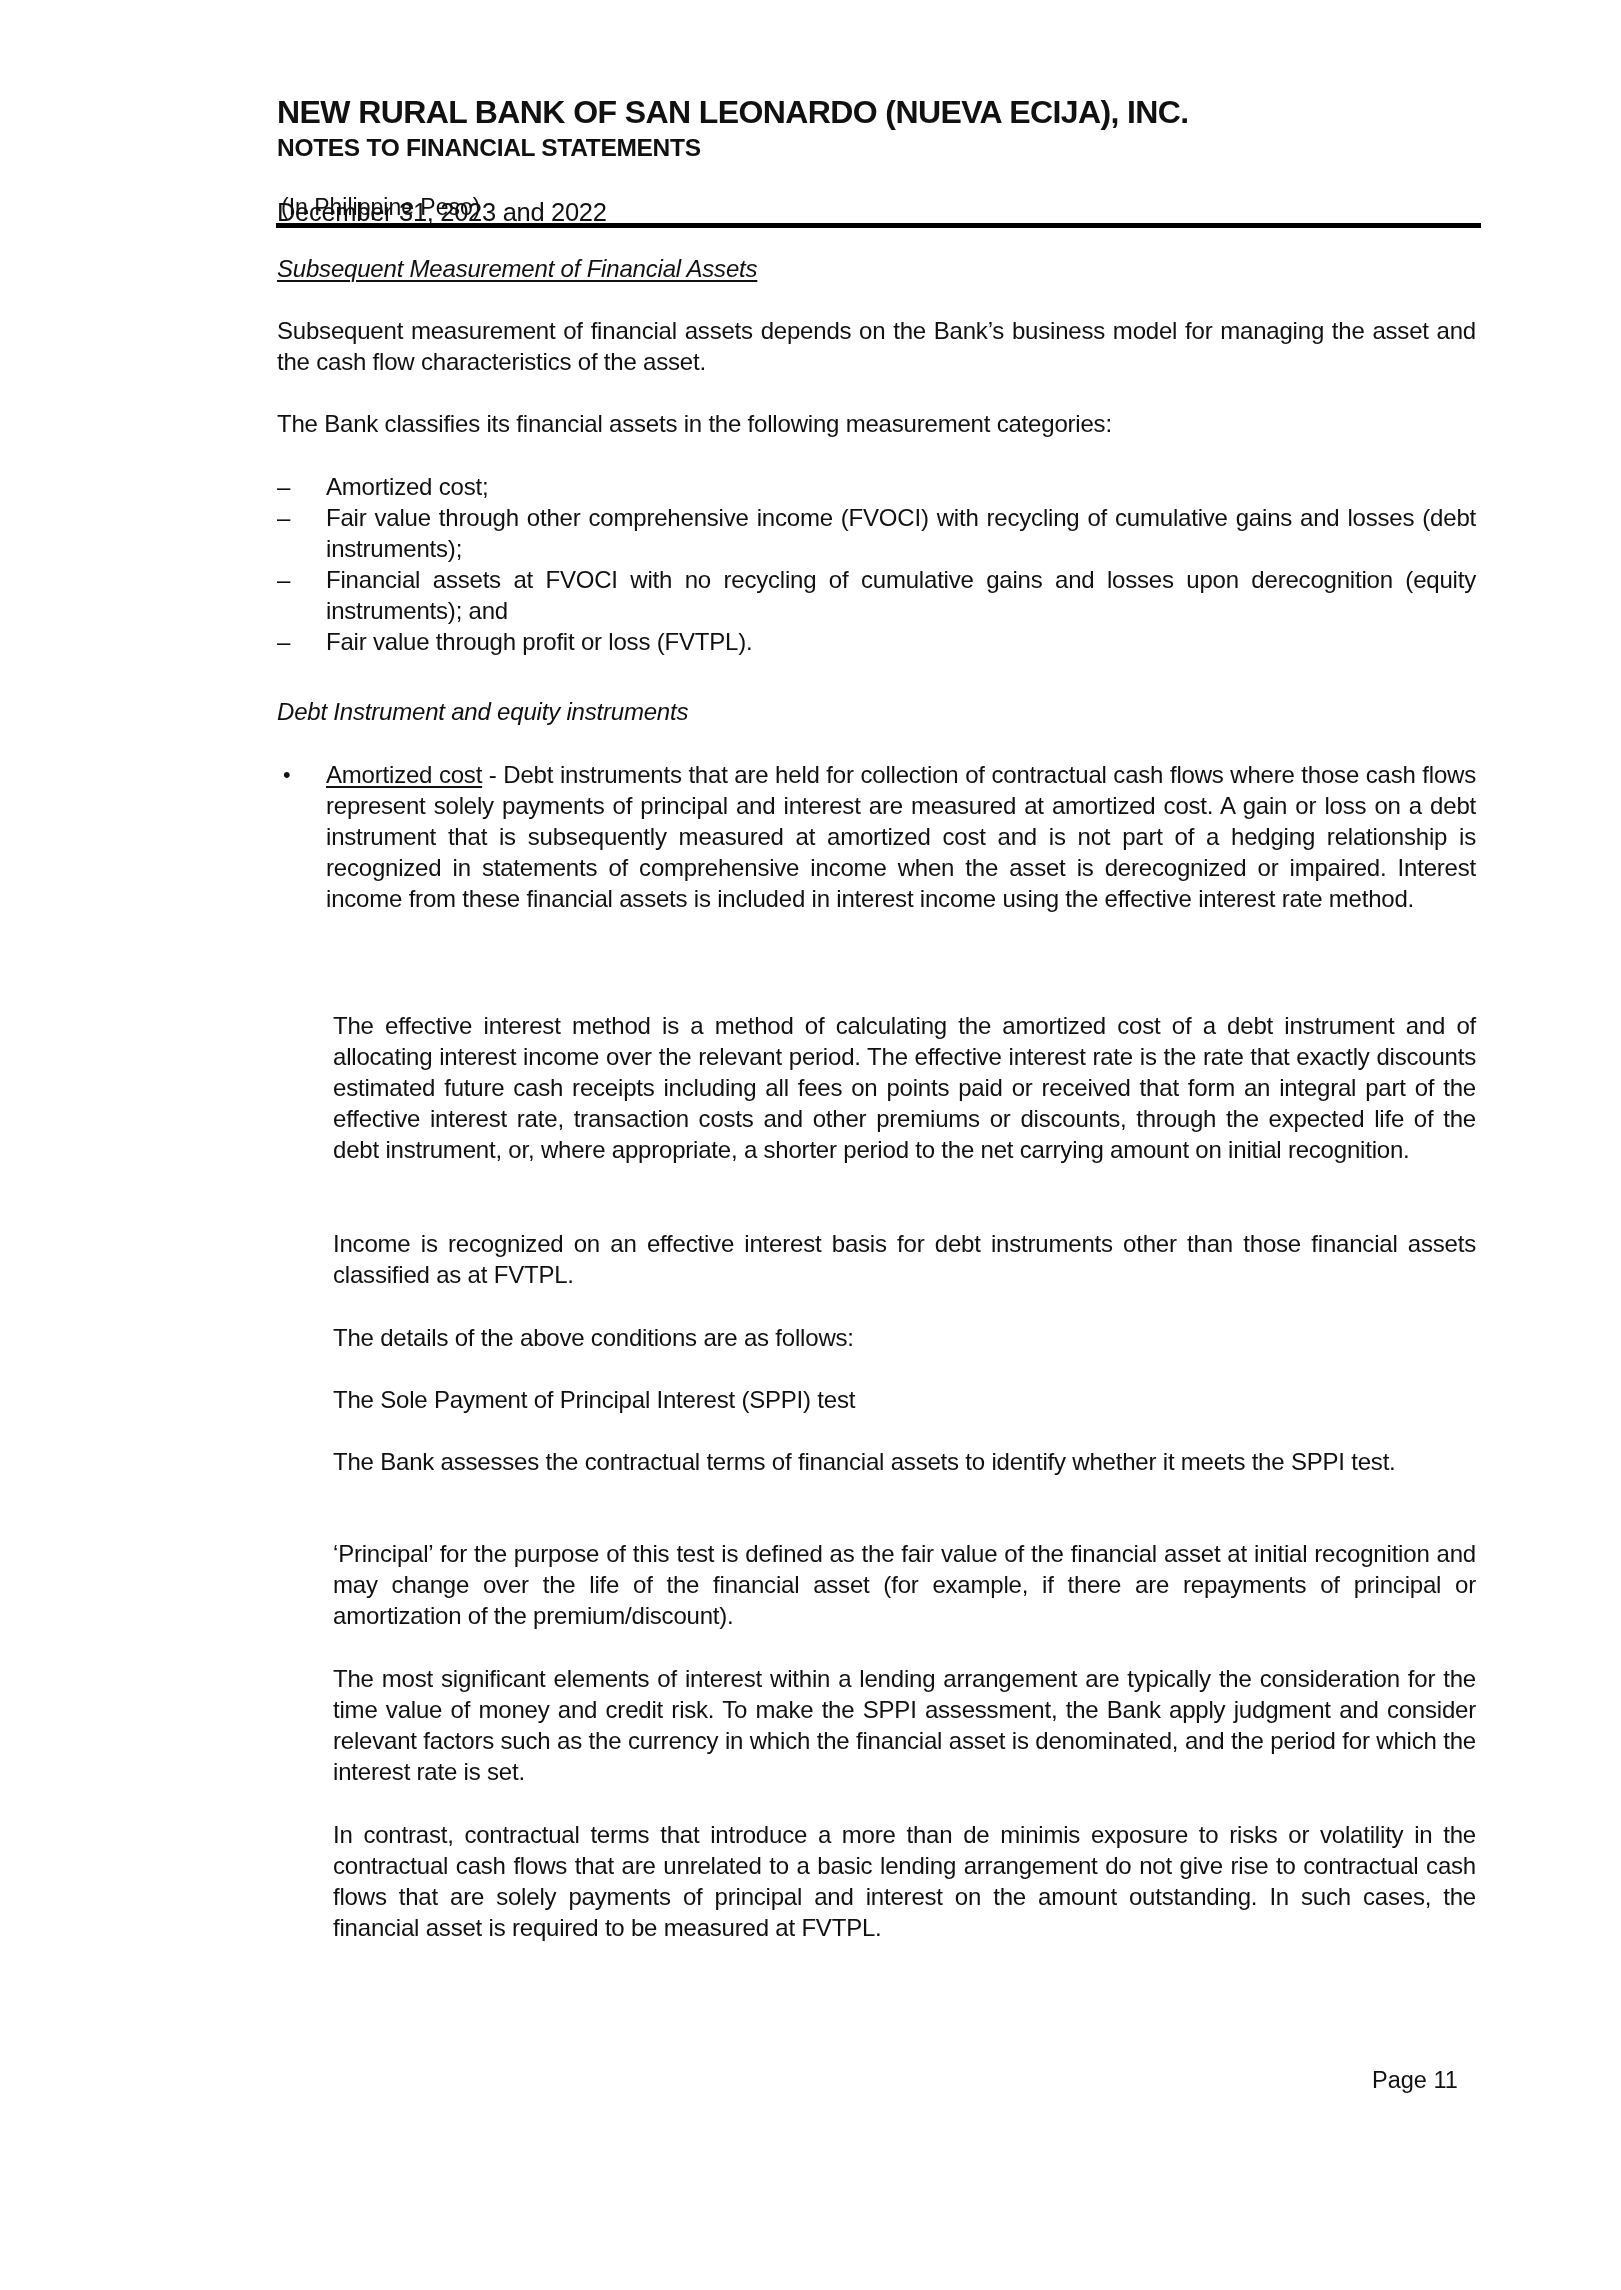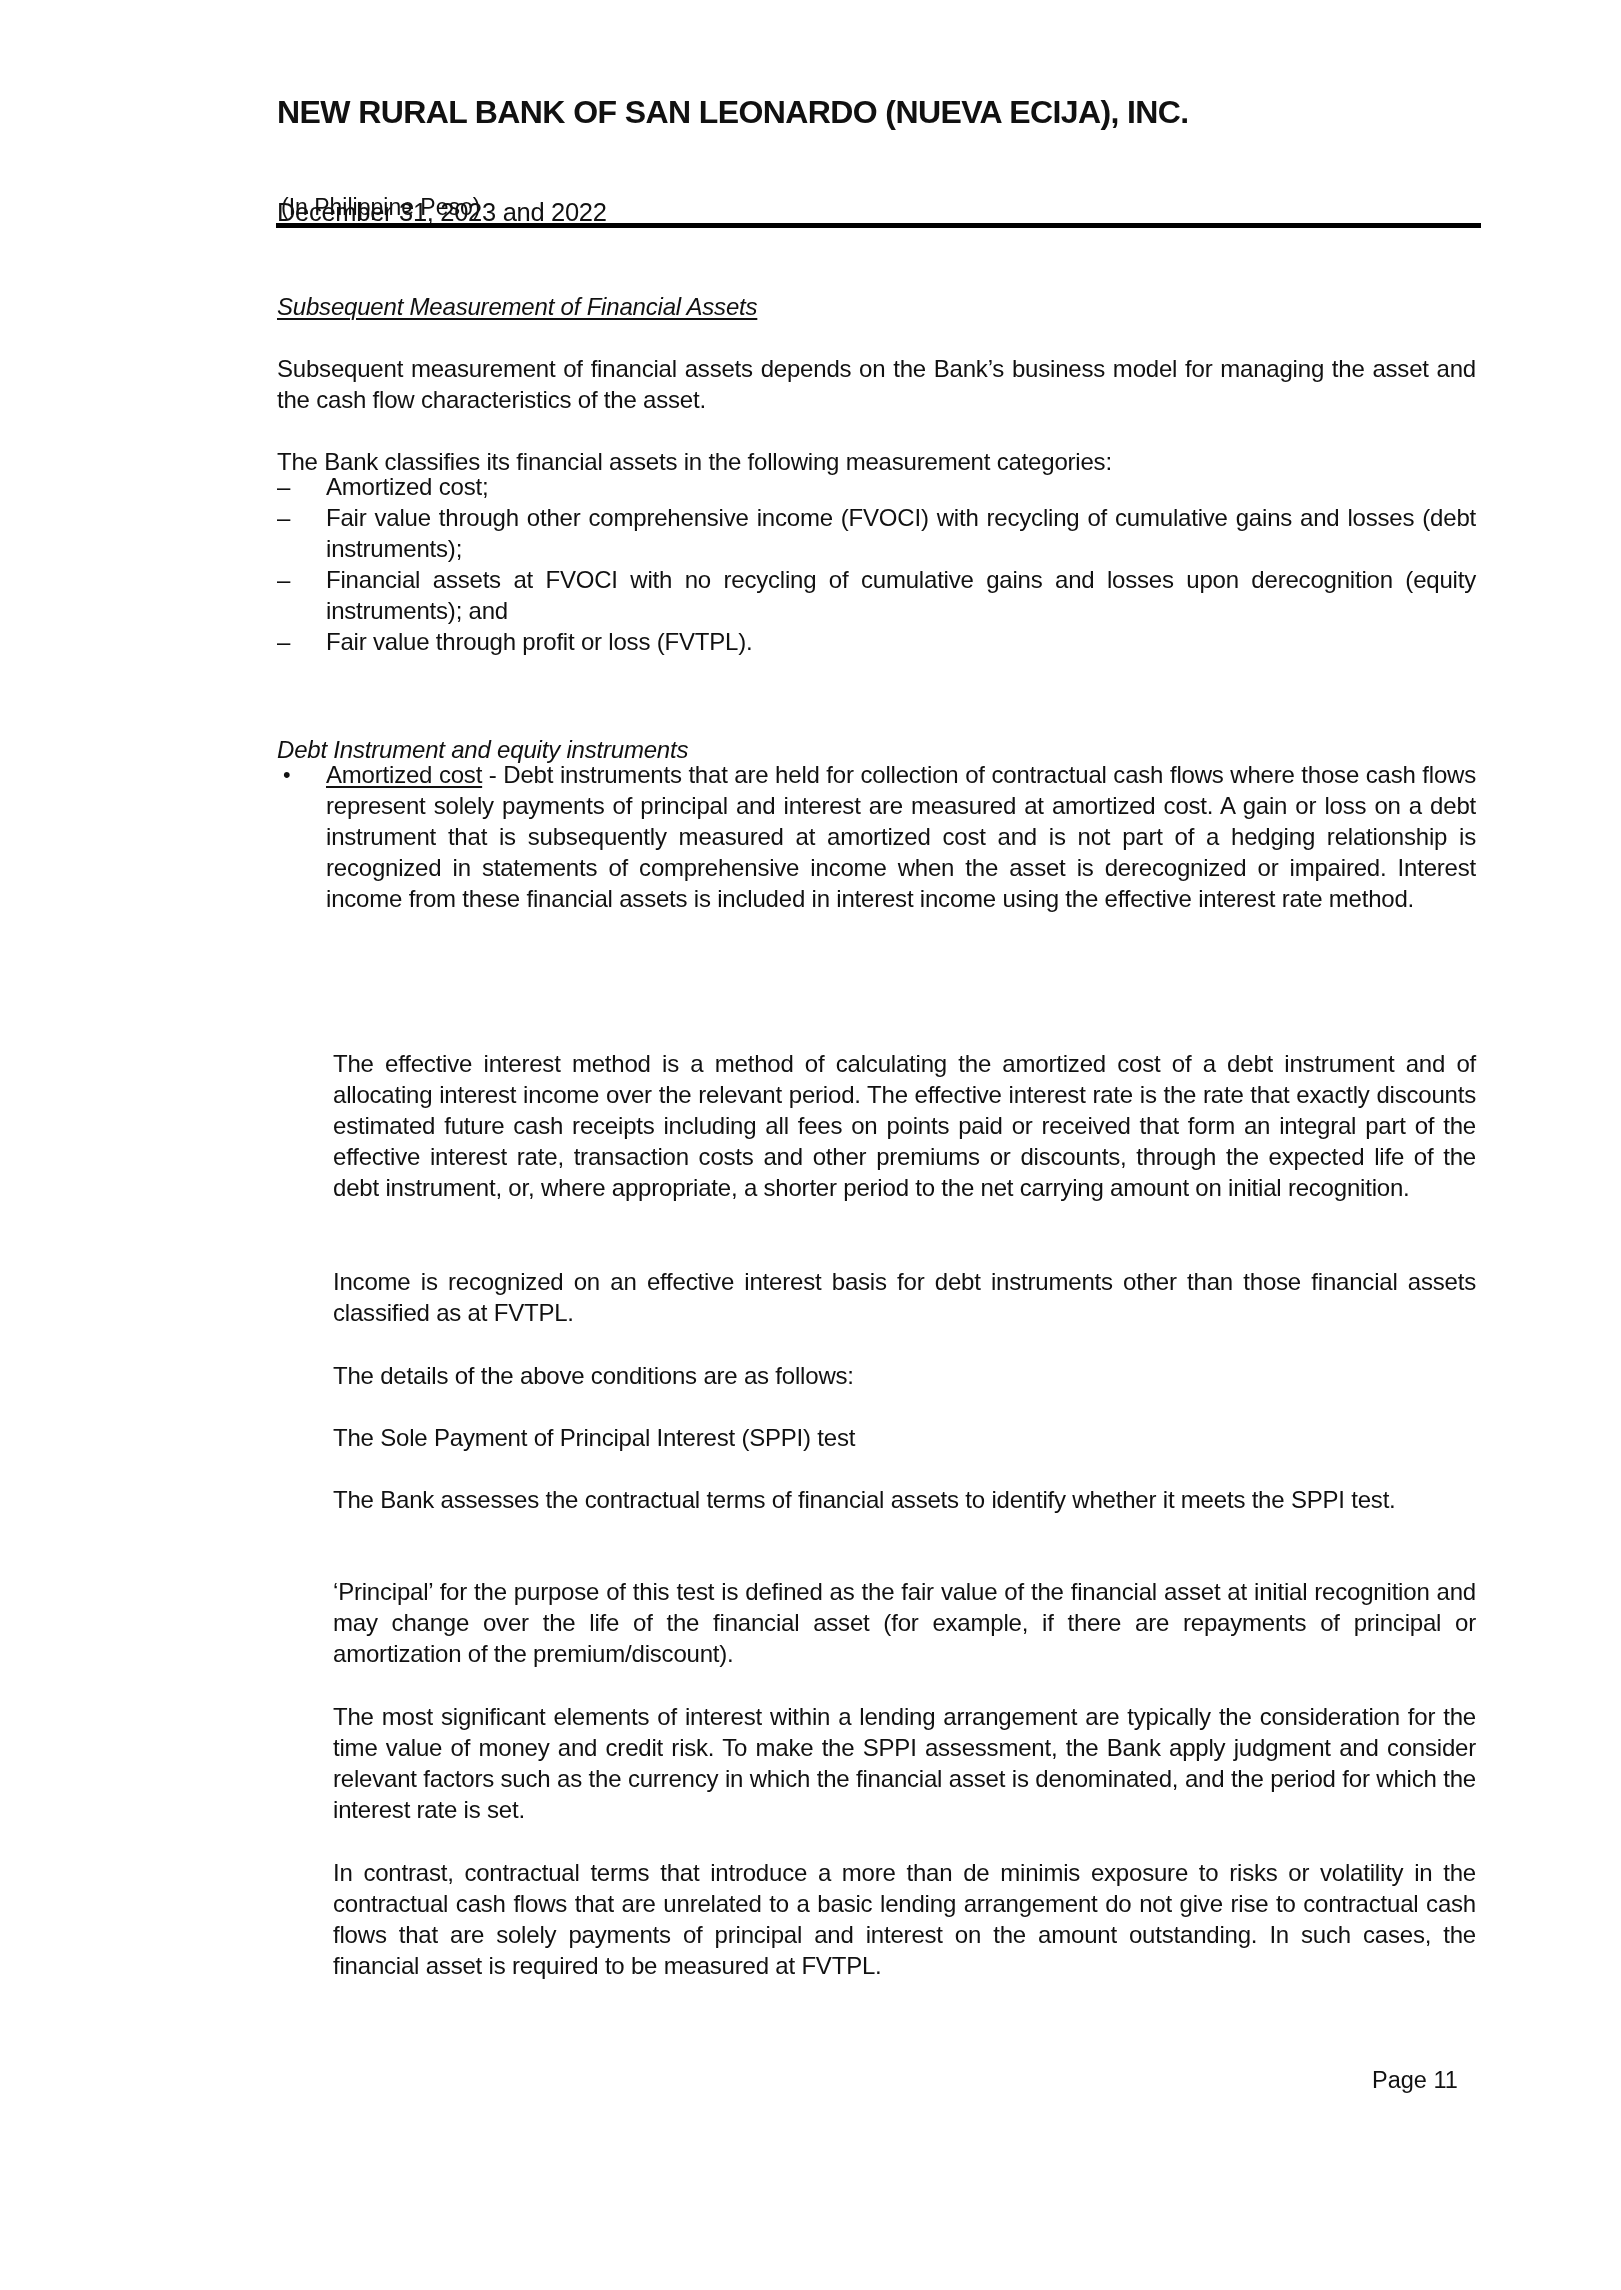--- a/index.html
+++ b/index.html
@@ -5,37 +5,38 @@
   html, body { margin:0; padding:0; background:#ffffff; }
   body { width:1621px; height:2291px; position:relative; overflow:hidden;
          font-family:"Liberation Sans", sans-serif; color:#111111; }
   .page { position:absolute; left:0; top:0; width:1621px; height:2291px;padding-left:16px; }
   .hdr { position:absolute; left:277px; width:1206px; }
   .hdr-title { top:95px; font-size:32px; font-weight:bold; letter-spacing:-0.6px; line-height:35px; white-space:nowrap; }
   .hdr-sub { top:134px; font-size:24.5px; font-weight:bold; letter-spacing:-0.3px; line-height:27.4px; }
   .hdr-date { top:162px; font-size:25.5px; line-height:29px; letter-spacing:-0.3px;margin-top:36px; }
   .hdr-unit { top:197px; left:281px; font-size:23px; line-height:21.6px; }
   .rule { position:absolute; left:276px; top:223px; width:1205px; height:4.9px; background:#000; }
-  .blk { position:absolute; font-size:24px; line-height:31px; text-align:justify; letter-spacing:-0.2px;margin-top:38px; }
+  .blk { position:absolute; font-size:24px; line-height:31px; text-align:justify; letter-spacing:-0.2px; }
   .full { left:277px; width:1199px; }
   .ind { left:333px; width:1143px; }
   .it { font-style:italic; }
   .u { text-decoration:underline; text-decoration-thickness:2px; text-underline-offset:2.9px; }
   .li { position:relative; padding-left:49px; }
   .li .mk { position:absolute; left:0; top:0; width:39px; text-align:left; }
   .li-list { position:absolute; left:277px; width:1199px; font-size:24px; line-height:31px; text-align:justify; letter-spacing:-0.2px; }
   .bul .mk { font-size:21.6px; left:5.9px; }
   .pg { position:absolute; left:1372px; top:2067px; font-size:23.5px; line-height:27.4px; }
 </style>
 </head>
 <body>
 
 <div class="page">
 
   <div class="hdr hdr-title">NEW RURAL BANK OF SAN LEONARDO (NUEVA ECIJA), INC.</div>
+  <div class="hdr hdr-sub">NOTES TO FINANCIAL STATEMENTS</div>
   <div class="hdr hdr-date">December 31, 2023 and 2022</div>
   <div class="hdr hdr-unit">(In Philippine Peso)</div>
   <div class="rule"></div>
 
   <div class="blk full it u" style="top:253px;">Subsequent Measurement of Financial Assets</div>
 
   <div class="blk full" style="top:315px;">Subsequent measurement of financial assets depends on the Bank’s business model for managing the asset and the cash flow characteristics of the asset.</div>
 
   <div class="blk full" style="top:408px;">The Bank classifies its financial assets in the following measurement categories:</div>
 

